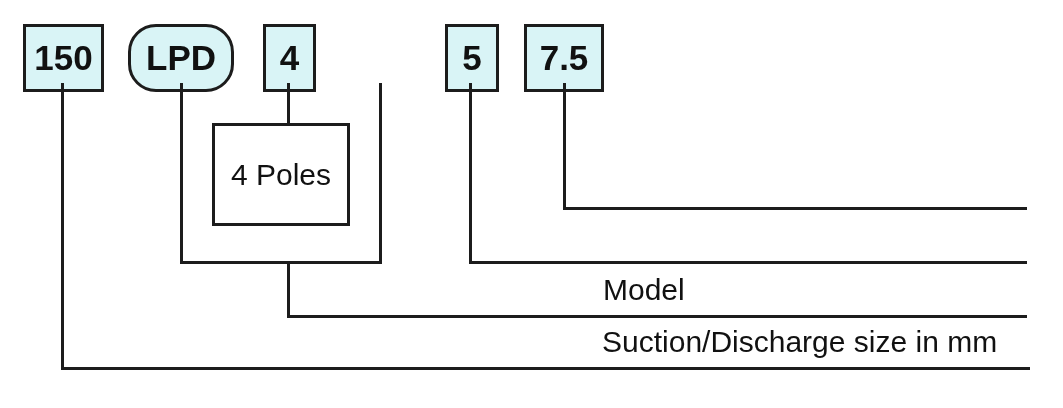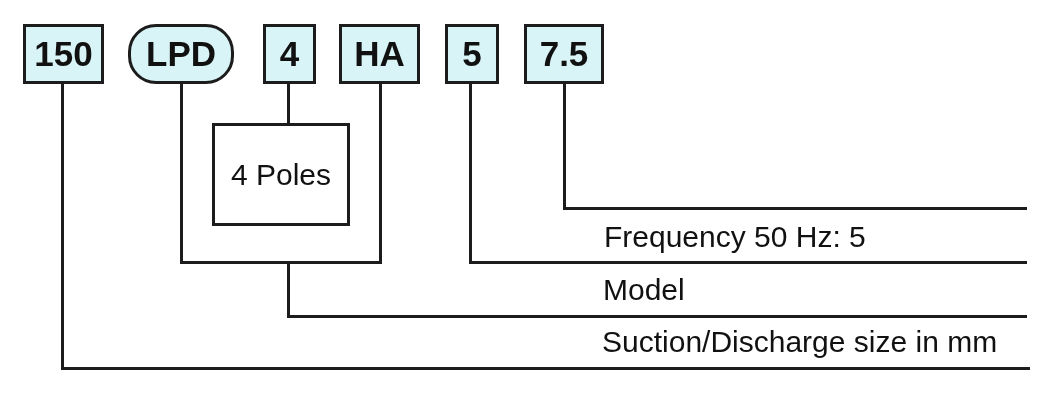--- a/index.html
+++ b/index.html
@@ -7,21 +7,21 @@
     position: relative;
     width: 1063px;
     height: 408px;
     background: #ffffff;
     font-family: "Liberation Sans", sans-serif;
     overflow: hidden;
   }
   .code-box {
     position: absolute;
     top: 24px;
-    height: 60px;
+    height: 68px;
     box-sizing: border-box;
     background: #d9f4f6;
     border: 3px solid #1c1c1c;
     display: flex;
     align-items: center;
     justify-content: center;
     font-size: 35px;
     font-weight: bold;
     color: #111111;
   }
@@ -78,38 +78,36 @@
   .lbl-suction { left: 602px; top: 326px; }
 </style>
 </head>
 <body>
 
 <div class="stage">
 
   <div class="code-box b150">150</div>
   <div class="code-box bLPD">LPD</div>
   <div class="code-box b4">4</div>
-  <div class="code-box bHA">HA</div>
   <div class="code-box b5">5</div>
   <div class="code-box b75">7.5</div>
 
   <div class="poles-box">
     <span>4 Poles</span>
   </div>
 
   <div class="ln v150"></div>
   <div class="ln vLPD"></div>
   <div class="ln v4"></div>
   <div class="ln vHA"></div>
   <div class="ln v5"></div>
   <div class="ln v75"></div>
   <div class="ln bracket"></div>
   <div class="ln drop"></div>
   <div class="ln h-output"></div>
   <div class="ln h-freq"></div>
   <div class="ln h-model"></div>
   <div class="ln h-suction"></div>
 
-  <div class="legend-label lbl-freq">Frequency 50 Hz: 5</div>
   <div class="legend-label lbl-model">Model</div>
   <div class="legend-label lbl-suction">Suction/Discharge size in mm</div>
 
 </div>
 
 </body></html>

